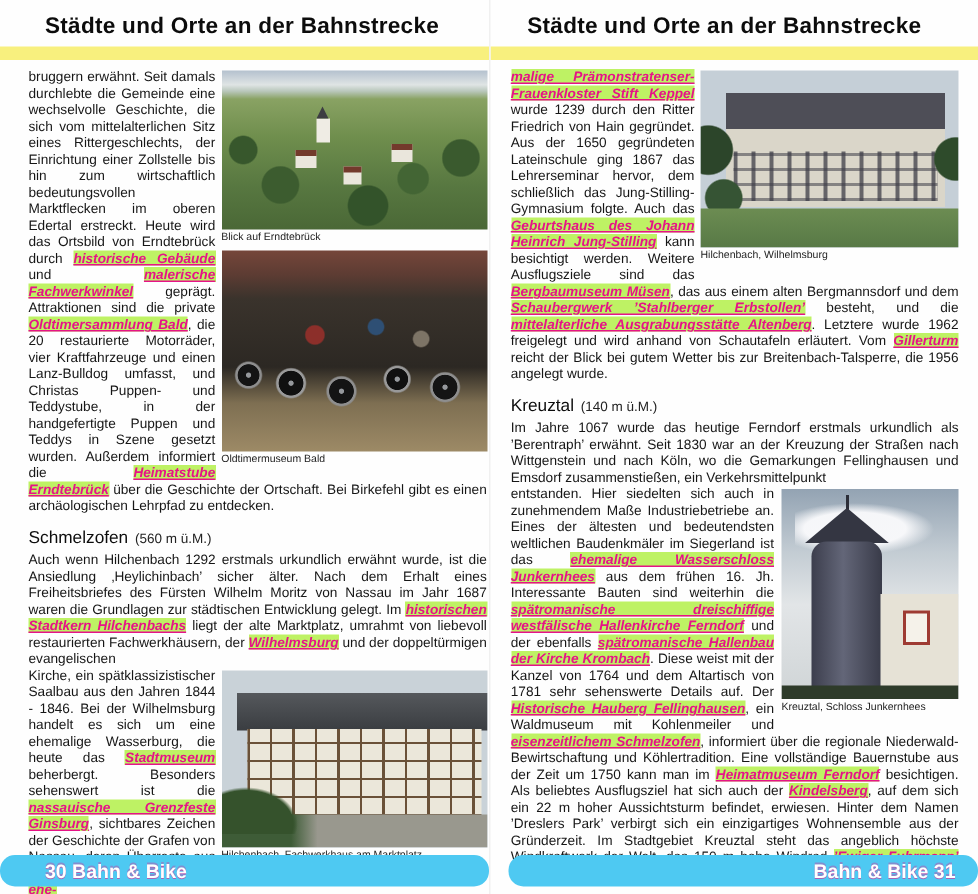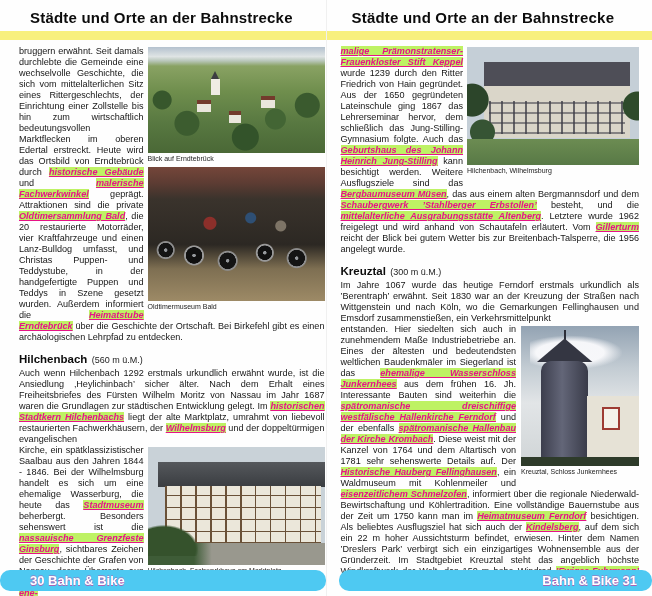--- a/index.html
+++ b/index.html
@@ -20,21 +20,21 @@
 
   
   .content{padding:6px 1px 0 19px;}
   .content-r{padding:6px 13px 0 14px;}
 
   p{margin:0;}
   .bt{font-size:9.1px;line-height:11px;text-align:justify;color:#161616;hyphens:auto;-webkit-hyphens:auto;}
   .hl{color:#e61387;font-weight:bold;font-style:italic;text-decoration:underline;background:#bef264;}
 
   .sec-h{clear:both;margin:6px 0 1px;}
-  .sec-name{font-size:11.5px;font-weight:bold;color:#0c0c0c;text-align:center;}
+  .sec-name{font-size:11.5px;font-weight:normal;color:#0c0c0c;text-align:center;}
   .sec-elev{font-size:9px;color:#222;}
 
   
   .figs-left{float:right;width:177px;margin:1px 0 2px 4px;}
   .fig-fach{float:right;width:177px;margin:2px 0 2px 4px;}
   .fig-wb{float:right;width:172px;margin:1px 0 2px 4px;}
   .fig-jk{float:right;width:118px;margin:2px 0 2px 5px;}
   .cap{font-size:7px;line-height:9px;color:#1c1c1c;margin:1px 0 4px;text-align:left;}
   .photo{position:relative;overflow:hidden;width:100%;}
 
@@ -124,21 +124,21 @@
           <div class="cap">Blick auf Erndtebrück</div>
           <div class="photo ph-old">
             <div class="old-wheels"></div>
           </div>
           <div class="cap">Oldtimermuseum Bald</div>
         </div>
         <p class="bt"><span>bruggern erwähnt. Seit damals durchlebte die Gemeinde eine wechselvolle Geschichte, die sich vom mittelalterlichen Sitz eines Rittergeschlechts, der Einrichtung einer Zollstelle bis hin zum wirtschaftlich bedeutungsvollen Marktflecken im oberen Edertal erstreckt. Heute wird das Ortsbild von Erndtebrück durch </span><span class="hl">historische Gebäude</span><span> und </span><span class="hl">malerische Fachwerkwinkel</span><span> geprägt. Attraktionen sind die private </span><span class="hl">Oldtimersammlung Bald</span><span>, die 20 restaurierte Motorräder, vier Kraftfahrzeuge und einen Lanz-Bulldog umfasst, und Christas Puppen- und Teddystube, in der handgefertigte Puppen und Teddys in Szene gesetzt wurden. Außerdem informiert die </span><span class="hl">Heimatstube Erndtebrück</span><span> über die Geschichte der Ortschaft. Bei Birkefehl gibt es einen archäologischen Lehrpfad zu entdecken.</span></p>
       </div>
 
       <div class="sec-h">
-        <span class="sec-name">Hilchenbach</span>
+        <span class="sec-name">Schmelzofen</span>
         <span class="sec-elev">(560 m ü.M.)</span>
       </div>
       <p class="bt"><span>Auch wenn Hilchenbach 1292 erstmals urkundlich erwähnt wurde, ist die Ansiedlung ‚Heylichinbach’ sicher älter. Nach dem Erhalt eines Freiheitsbriefes des Fürsten Wilhelm Moritz von Nassau im Jahr 1687 waren die Grundlagen zur städtischen Entwicklung gelegt. Im </span><span class="hl">historischen Stadtkern Hilchenbachs</span><span> liegt der alte Marktplatz, umrahmt von liebevoll restaurierten Fachwerkhäusern, der </span><span class="hl">Wilhelmsburg</span><span> und der doppeltürmigen evangelischen</span></p>
       <div>
         <div class="fig-fach">
           <div class="photo ph-fach">
             <div class="fach-roof"></div>
             <div class="fach-wall"></div>
             <div class="fach-ground"></div>
             <div class="fach-bush"></div>
@@ -169,21 +169,21 @@
             <div class="wb-trees"></div>
             <div class="wb-lawn"></div>
           </div>
           <div class="cap">Hilchenbach, Wilhelmsburg</div>
         </div>
         <p class="bt"><span class="hl">malige Prämonstratenser-Frauenkloster Stift Keppel</span><span> wurde 1239 durch den Ritter Friedrich von Hain gegründet. Aus der 1650 gegründeten Lateinschule ging 1867 das Lehrerseminar hervor, dem schließlich das Jung-Stilling-Gymnasium folgte. Auch das </span><span class="hl">Geburtshaus des Johann Heinrich Jung-Stilling</span><span> kann besichtigt werden. Weitere Ausflugsziele sind das </span><span class="hl">Bergbaumuseum Müsen</span><span>, das aus einem alten Bergmannsdorf und dem </span><span class="hl">Schaubergwerk ’Stahlberger Erbstollen’</span><span> besteht, und die </span><span class="hl">mittelalterliche Ausgrabungsstätte Altenberg</span><span>. Letztere wurde 1962 freigelegt und wird anhand von Schautafeln erläutert. Vom </span><span class="hl">Gillerturm</span><span> reicht der Blick bei gutem Wetter bis zur Breitenbach-Talsperre, die 1956 angelegt wurde.</span></p>
       </div>
 
       <div class="sec-h">
         <span class="sec-name">Kreuztal</span>
-        <span class="sec-elev">(300 m ü.M.)</span>
+        <span class="sec-elev">(140 m ü.M.)</span>
       </div>
       <p class="bt"><span>Im Jahre 1067 wurde das heutige Ferndorf erstmals urkundlich als ’Berentraph’ erwähnt. Seit 1830 war an der Kreuzung der Straßen nach Wittgenstein und nach Köln, wo die Gemarkungen Fellinghausen und Emsdorf zusammenstießen, ein Verkehrsmittelpunkt</span></p>
       <div>
         <div class="fig-jk">
           <div class="photo ph-jk">
             <div class="jk-cloud"></div>
             <div class="jk-spike"></div>
             <div class="jk-cone"></div>
             <div class="jk-tower"></div>
             <div class="jk-bldg">

